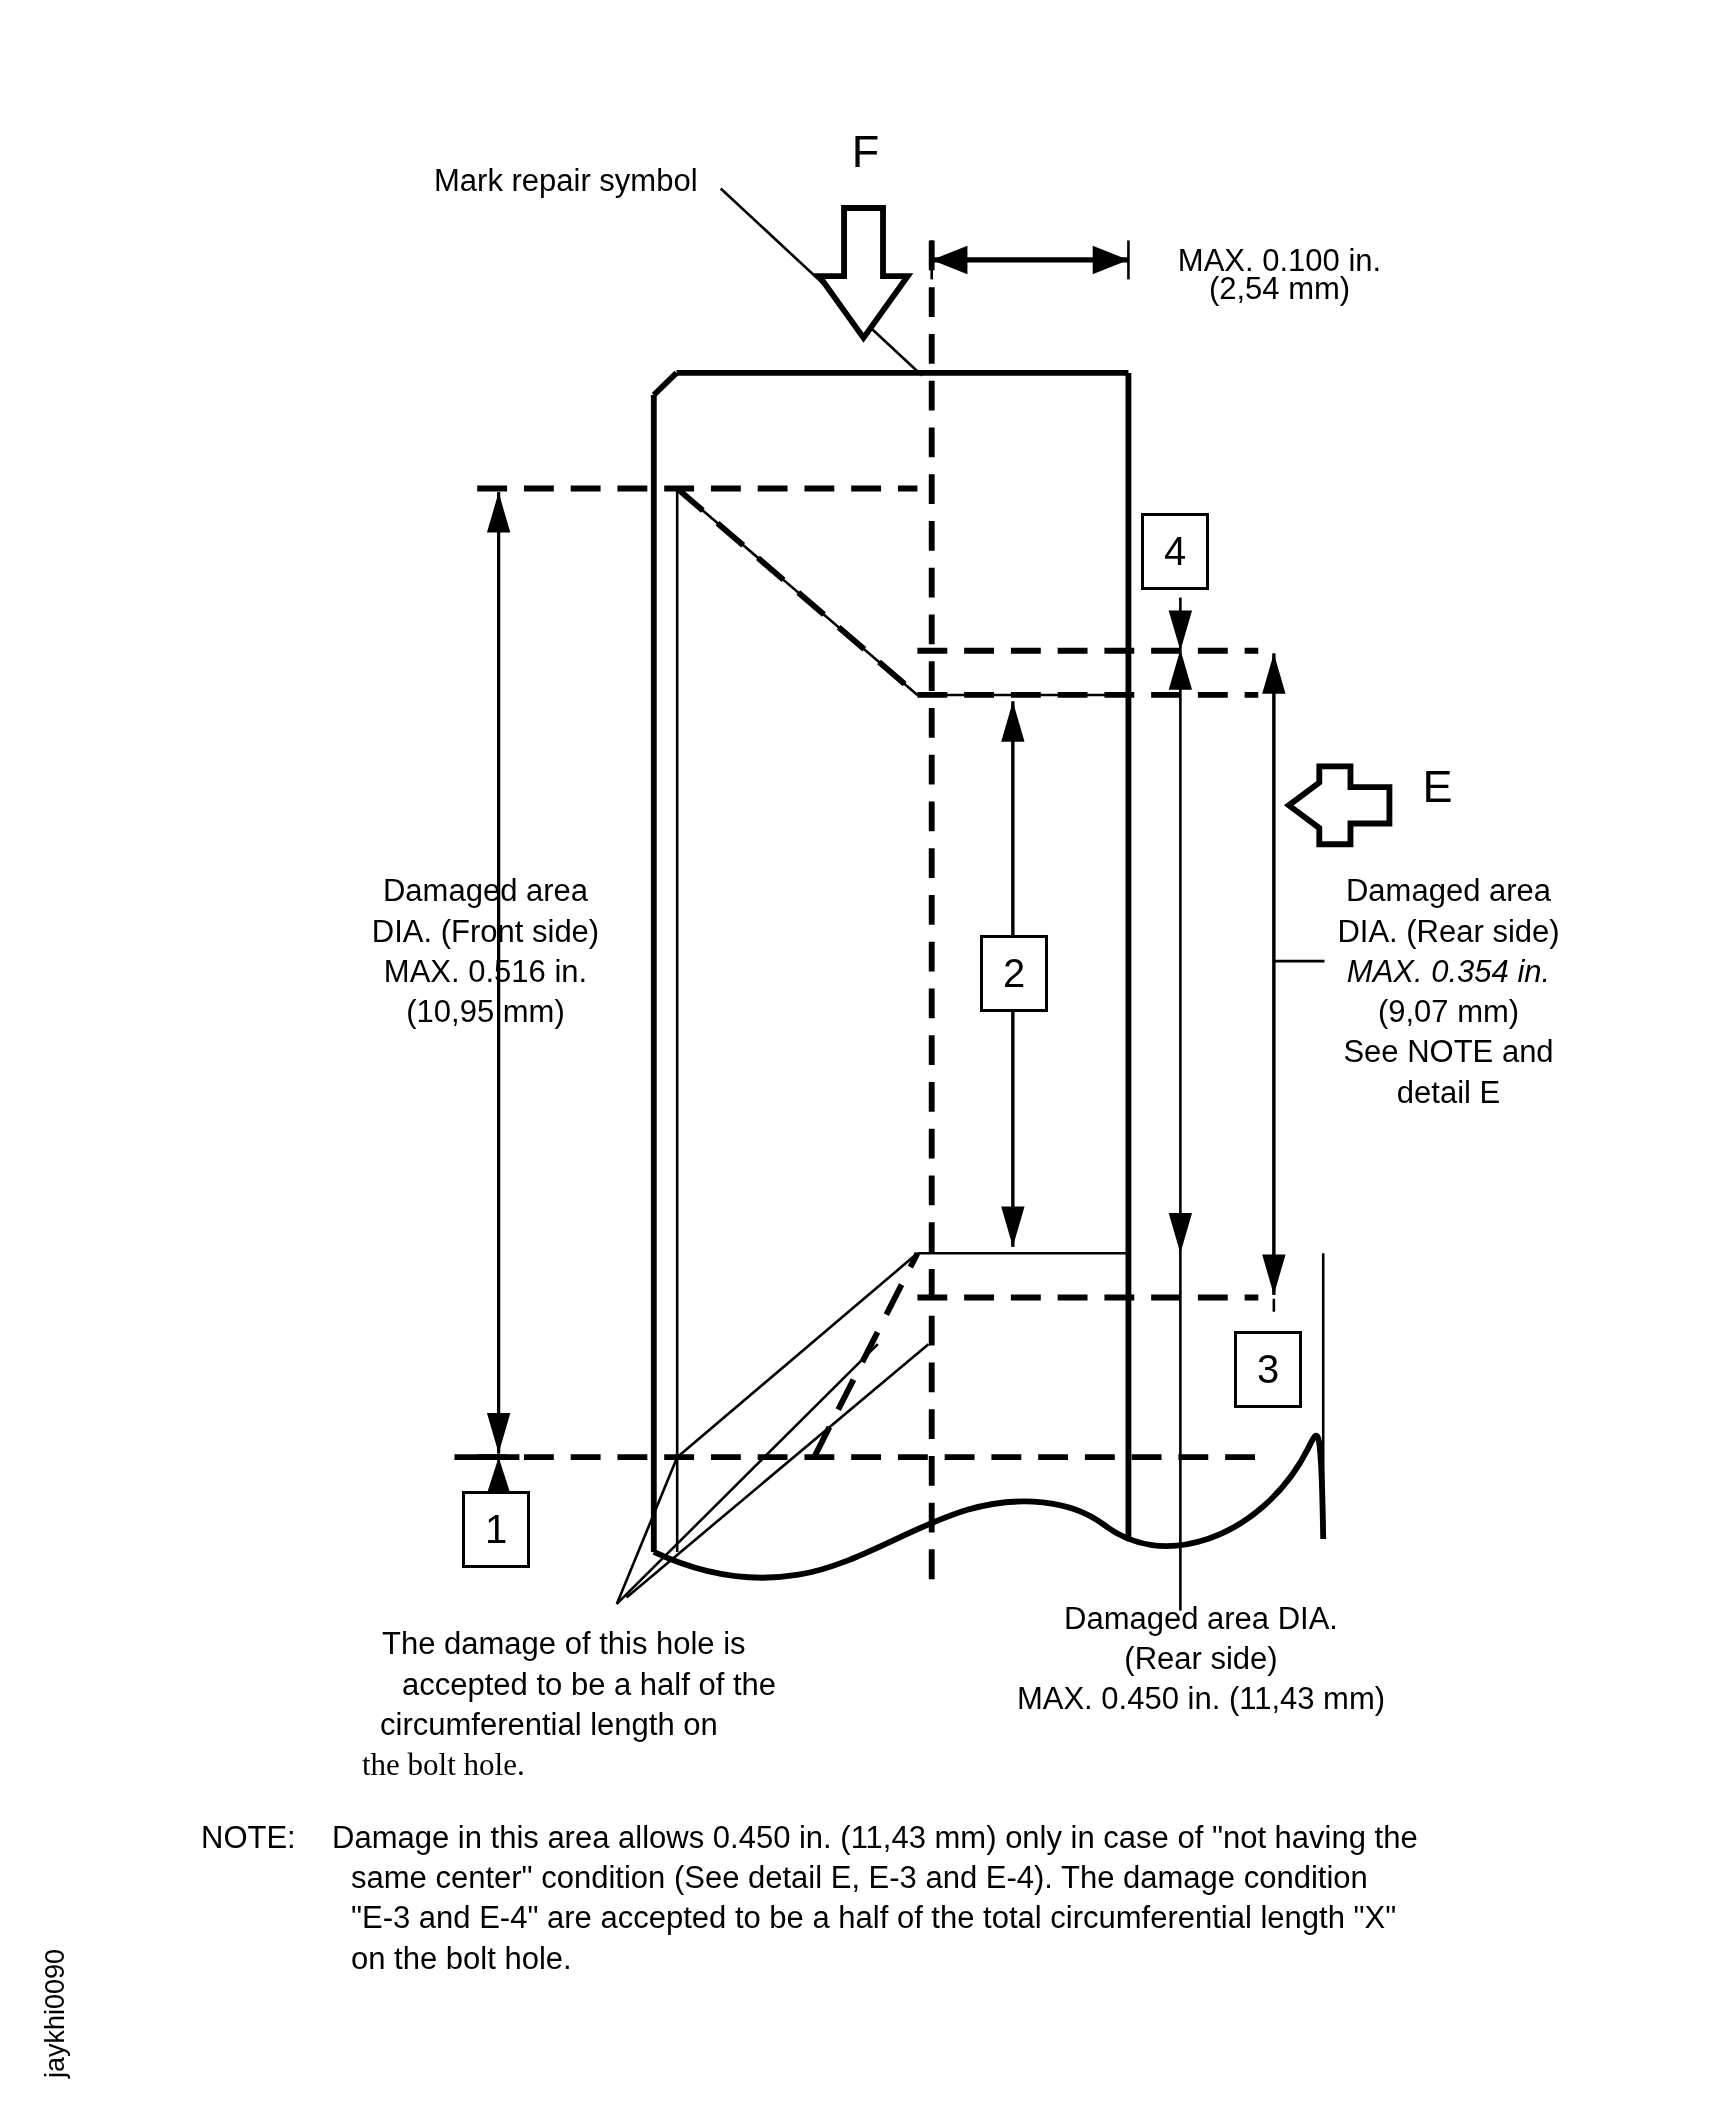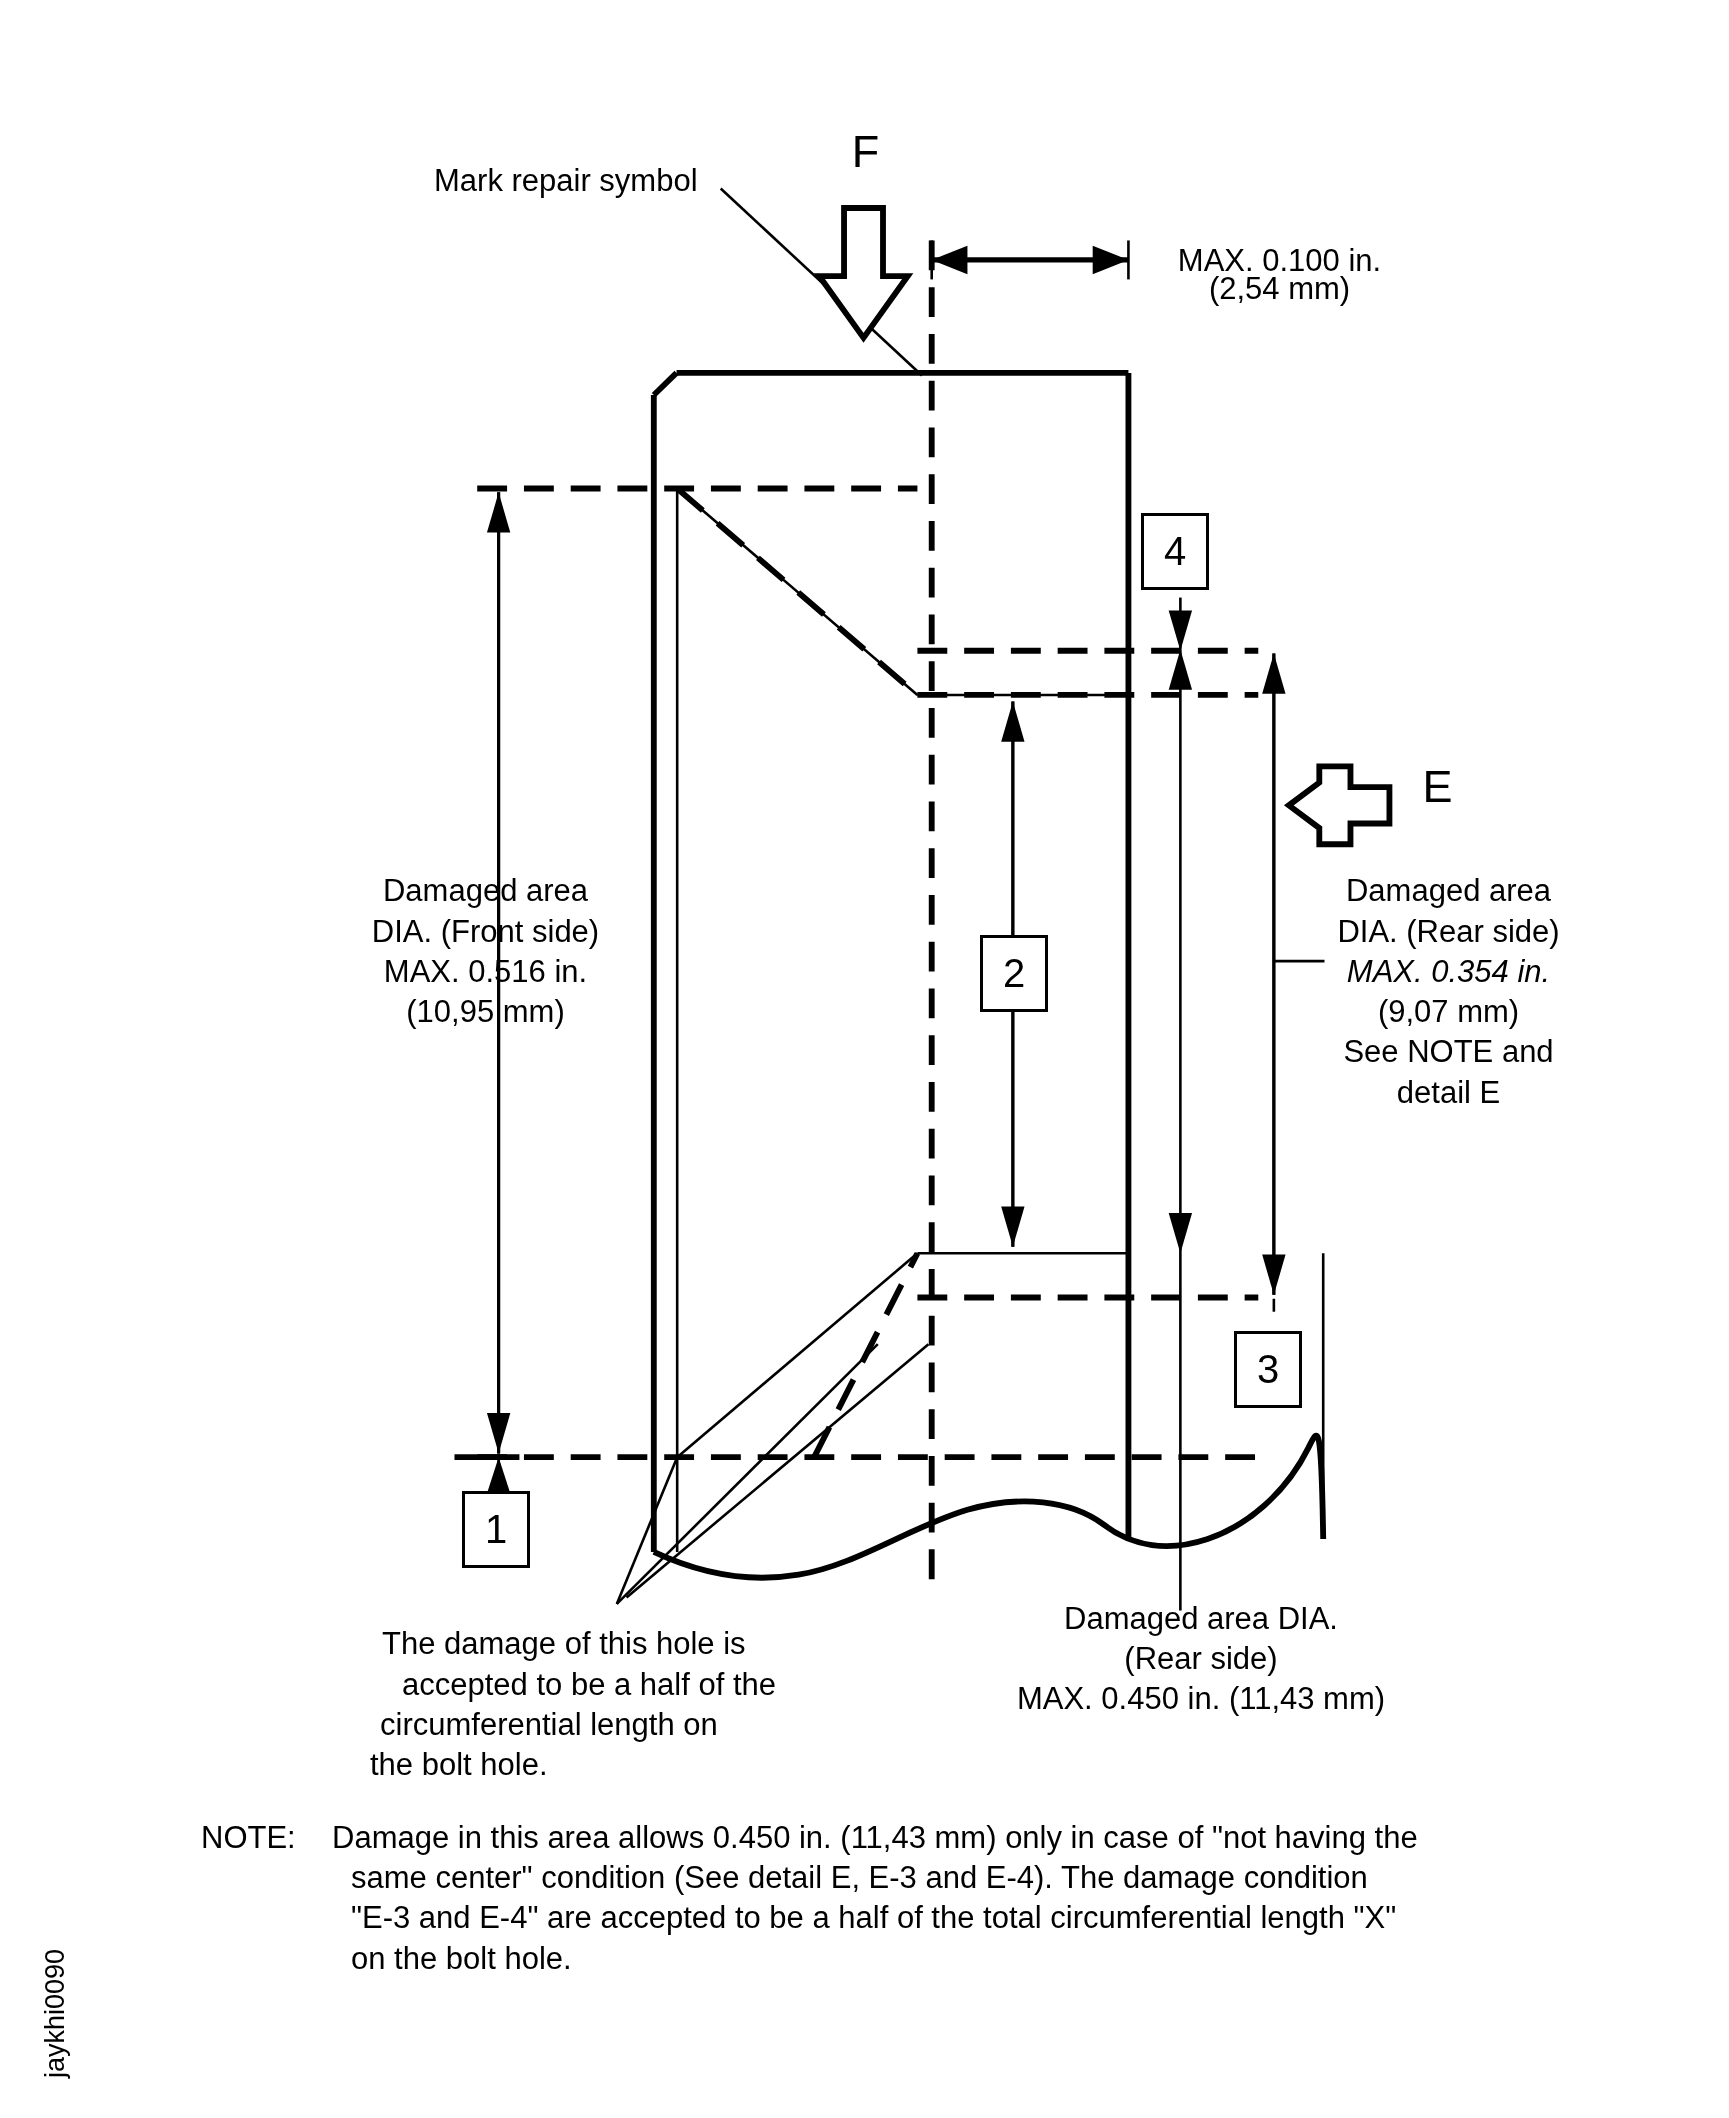--- a/index.html
+++ b/index.html
@@ -204,21 +204,21 @@
   <div class="txt s48 t-center" style="left:1325px; top:1032px; width:247px;">See NOTE and</div>
   <div class="txt s48 t-center" style="left:1325px; top:1073px; width:247px;">detail E</div>
 
   <div class="txt s48 t-center" style="left:974px; top:1599px; width:454px;">Damaged area DIA.</div>
   <div class="txt s48 t-center" style="left:974px; top:1639px; width:454px;">(Rear side)</div>
   <div class="txt s48 t-center" style="left:974px; top:1679px; width:454px;">MAX. 0.450 in. (11,43 mm)</div>
 
   <div class="txt s48 t-left" style="left:382px; top:1624px;">The damage of this hole is</div>
   <div class="txt s48 t-left" style="left:402px; top:1665px;text-align:center;">accepted to be a half of the</div>
   <div class="txt s48 t-left" style="left:380px; top:1705px;">circumferential length on</div>
-  <div class="txt s48 t-left" style="left:370px; top:1745px;">the bolt hole.</div>
+  <div class="txt s48 t-left" style="left:362px; top:1745px;font-family:Liberation Serif, serif;">the bolt hole.</div>
 
   <div class="txt s48 t-left" style="left:201px; top:1818px;">NOTE:</div>
   <div class="txt s48 t-left" style="left:332px; top:1818px;">Damage in this area allows 0.450 in. (11,43 mm) only in case of "not having the</div>
   <div class="txt s48 t-left" style="left:351px; top:1858px;">same center" condition (See detail E, E-3 and E-4). The damage condition</div>
   <div class="txt s48 t-left" style="left:351px; top:1898px;">"E-3 and E-4" are accepted to be a half of the total circumferential length "X"</div>
   <div class="txt s48 t-left" style="left:351px; top:1939px;">on the bolt hole.</div>
 
   <div class="boxnum" style="left:1141px; top:513px; width:62px; height:71px;">
     <span>4</span>
   </div>

